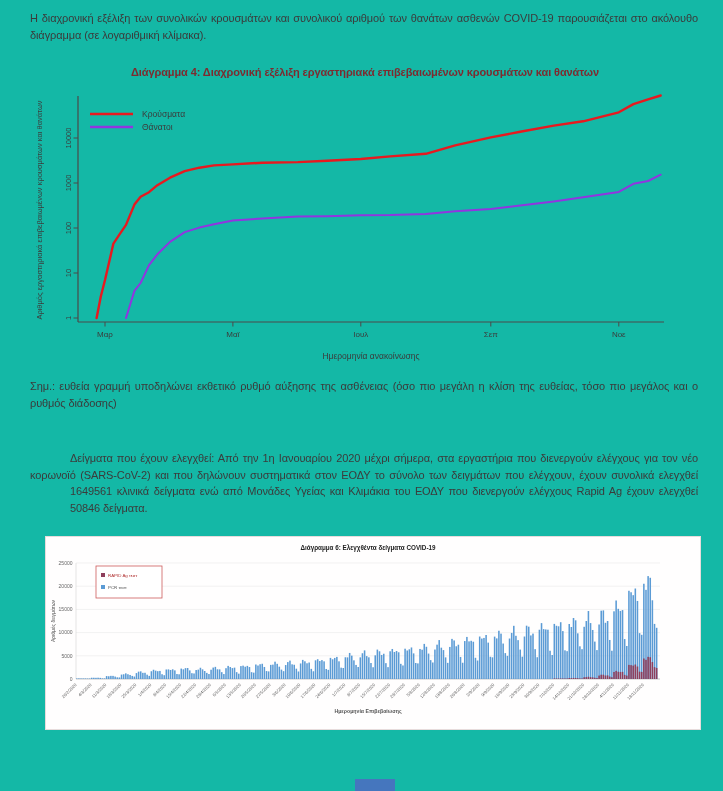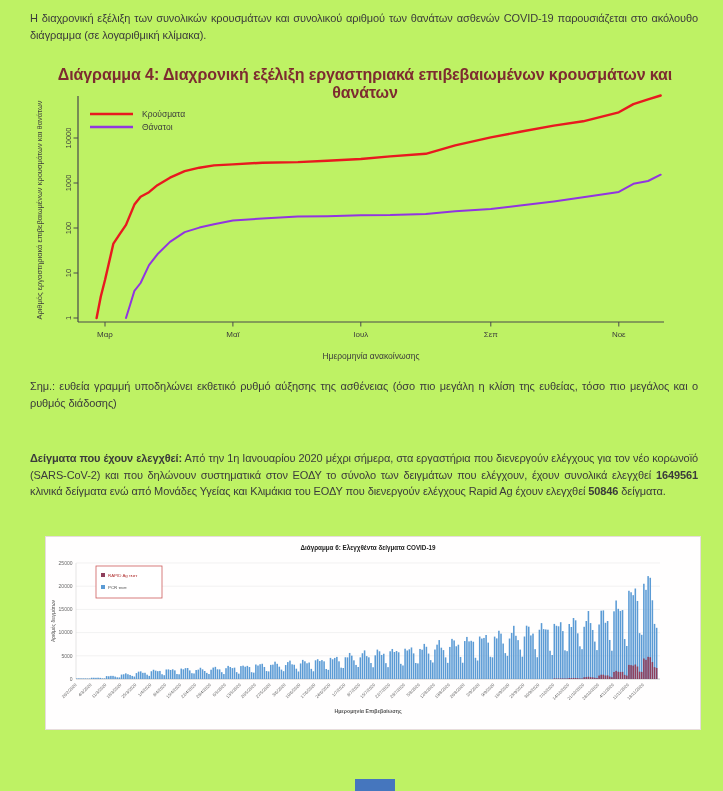--- a/index.html
+++ b/index.html
@@ -1,27 +1,27 @@
 <!DOCTYPE html>
 <html><head>
 <meta charset="utf-8">
 <style>
   html,body{margin:0;padding:0;background:#fff;}
   body{width:723px;height:791px;position:relative;font-family:"Liberation Sans",sans-serif;overflow:hidden;}
-  .page{position:absolute;inset:0;background:#bef264;}
+  .page{position:absolute;inset:0;background:#14b8a6;}
   .para{position:absolute;left:30px;width:668px;font-size:11px;line-height:16.5px;color:#3b3b3b;text-align:justify;margin:0;letter-spacing:-0.1px;}
   .intro{top:10px;}
   .note{top:378px;}
   .samples{top:450px;}
-  .c4title{position:absolute;left:40px;top:66px;width:650px;text-align:center;font-size:16px;font-weight:bold;color:#7d2b30;letter-spacing:-0.1px;}
+  .c4title{position:absolute;left:40px;top:66px;width:650px;text-align:center;font-size:11px;font-weight:bold;color:#7d2b30;letter-spacing:-0.1px;}
   #chart4{position:absolute;left:30px;top:84px;}
   .panel{position:absolute;left:45px;top:536px;width:654px;height:192px;border:1px solid #e7dcdc;background:#fffefe;}
   #chart6{position:absolute;left:0;top:0;}
   .footer-accent{position:absolute;left:355px;top:779px;width:40px;height:12px;background:#4576be;}
-  b{font-weight:bold;}
+  b{font-weight:normal;margin-left:40px;}
 </style>
 </head>
 <body>
 
 <div class="page">
 
   <p class="para intro">Η διαχρονική εξέλιξη των συνολικών κρουσμάτων και συνολικού αριθμού των θανάτων ασθενών COVID-19 παρουσιάζεται στο ακόλουθο διάγραμμα (σε λογαριθμική κλίμακα).</p>
 
   <div class="c4title">Διάγραμμα 4: Διαχρονική εξέλιξη εργαστηριακά επιβεβαιωμένων κρουσμάτων και θανάτων</div>
 

